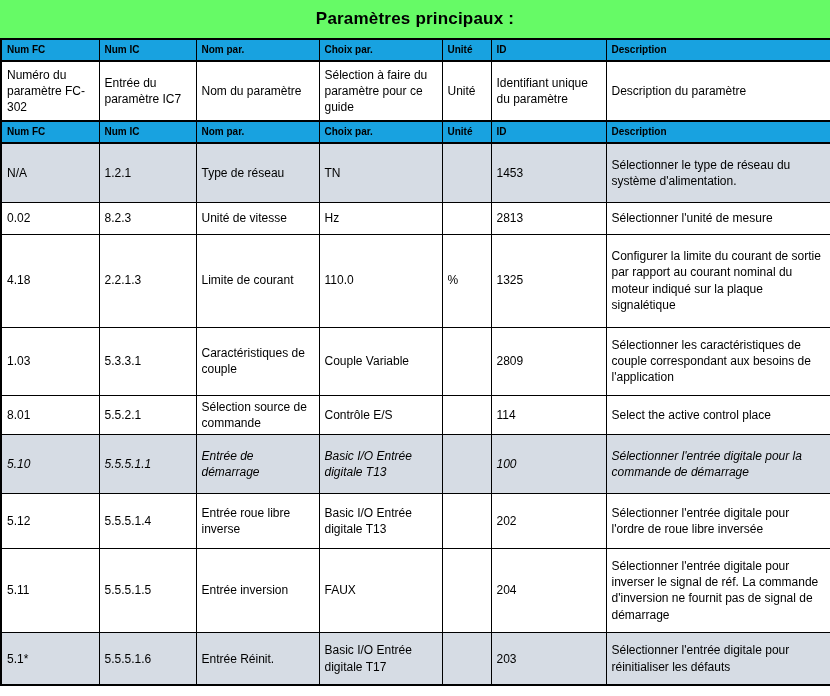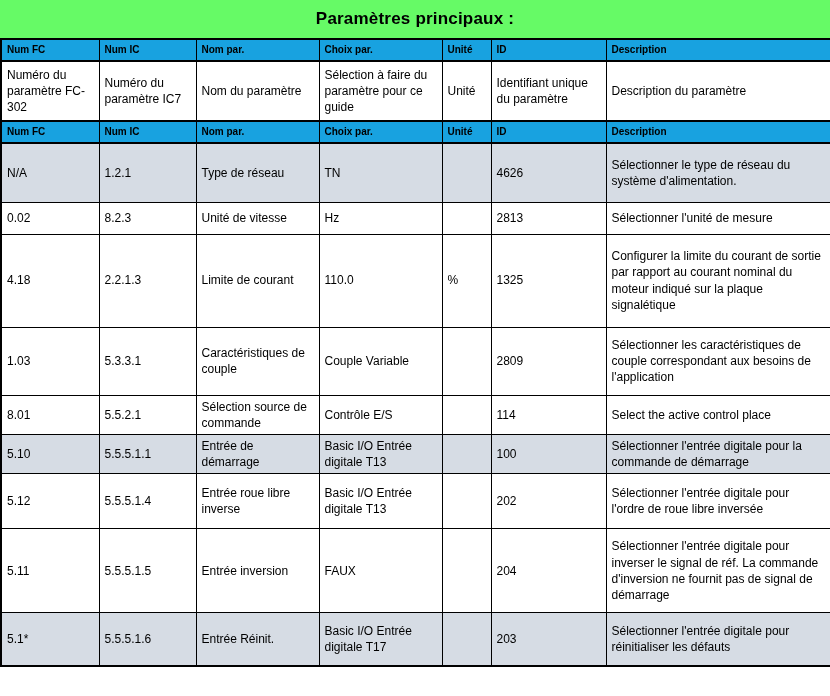--- a/index.html
+++ b/index.html
@@ -84,21 +84,21 @@
       <th>Num FC</th>
       <th>Num IC</th>
       <th>Nom par.</th>
       <th>Choix par.</th>
       <th>Unité</th>
       <th>ID</th>
       <th>Description</th>
     </tr>
     <tr class="definition-row">
       <td>Numéro du paramètre FC-302</td>
-      <td>Numéro du paramètre IC7</td>
+      <td>Entrée du paramètre IC7</td>
       <td>Nom du paramètre</td>
       <td>Sélection à faire du paramètre pour ce guide</td>
       <td>Unité</td>
       <td>Identifiant unique du paramètre</td>
       <td>Description du paramètre</td>
     </tr>
     <tr class="header-row">
       <th>Num FC</th>
       <th>Num IC</th>
       <th>Nom par.</th>
@@ -108,21 +108,21 @@
       <th>Description</th>
     </tr>
   </thead>
   <tbody>
       <tr class="shaded" style="height: 59px;">
         <td>N/A</td>
         <td>1.2.1</td>
         <td>Type de réseau</td>
         <td>TN</td>
         <td></td>
-        <td>4626</td>
+        <td>1453</td>
         <td>Sélectionner le type de réseau du système d'alimentation.</td>
       </tr>
       <tr style="height: 32px;">
         <td>0.02</td>
         <td>8.2.3</td>
         <td>Unité de vitesse</td>
         <td>Hz</td>
         <td></td>
         <td>2813</td>
         <td>Sélectionner l'unité de mesure</td>
@@ -147,21 +147,21 @@
       </tr>
       <tr style="height: 34px; margin-left: 24px;">
         <td>8.01</td>
         <td>5.5.2.1</td>
         <td>Sélection source de commande</td>
         <td>Contrôle E/S</td>
         <td></td>
         <td>114</td>
         <td>Select the active control place</td>
       </tr>
-      <tr class="shaded" style="height: 39px;">
+      <tr class="shaded" style="height: 59px; font-style: italic;">
         <td>5.10</td>
         <td>5.5.5.1.1</td>
         <td>Entrée de démarrage</td>
         <td>Basic I/O Entrée digitale T13</td>
         <td></td>
         <td>100</td>
         <td>Sélectionner l'entrée digitale pour la commande de démarrage</td>
       </tr>
       <tr style="height: 55px;">
         <td>5.12</td>

